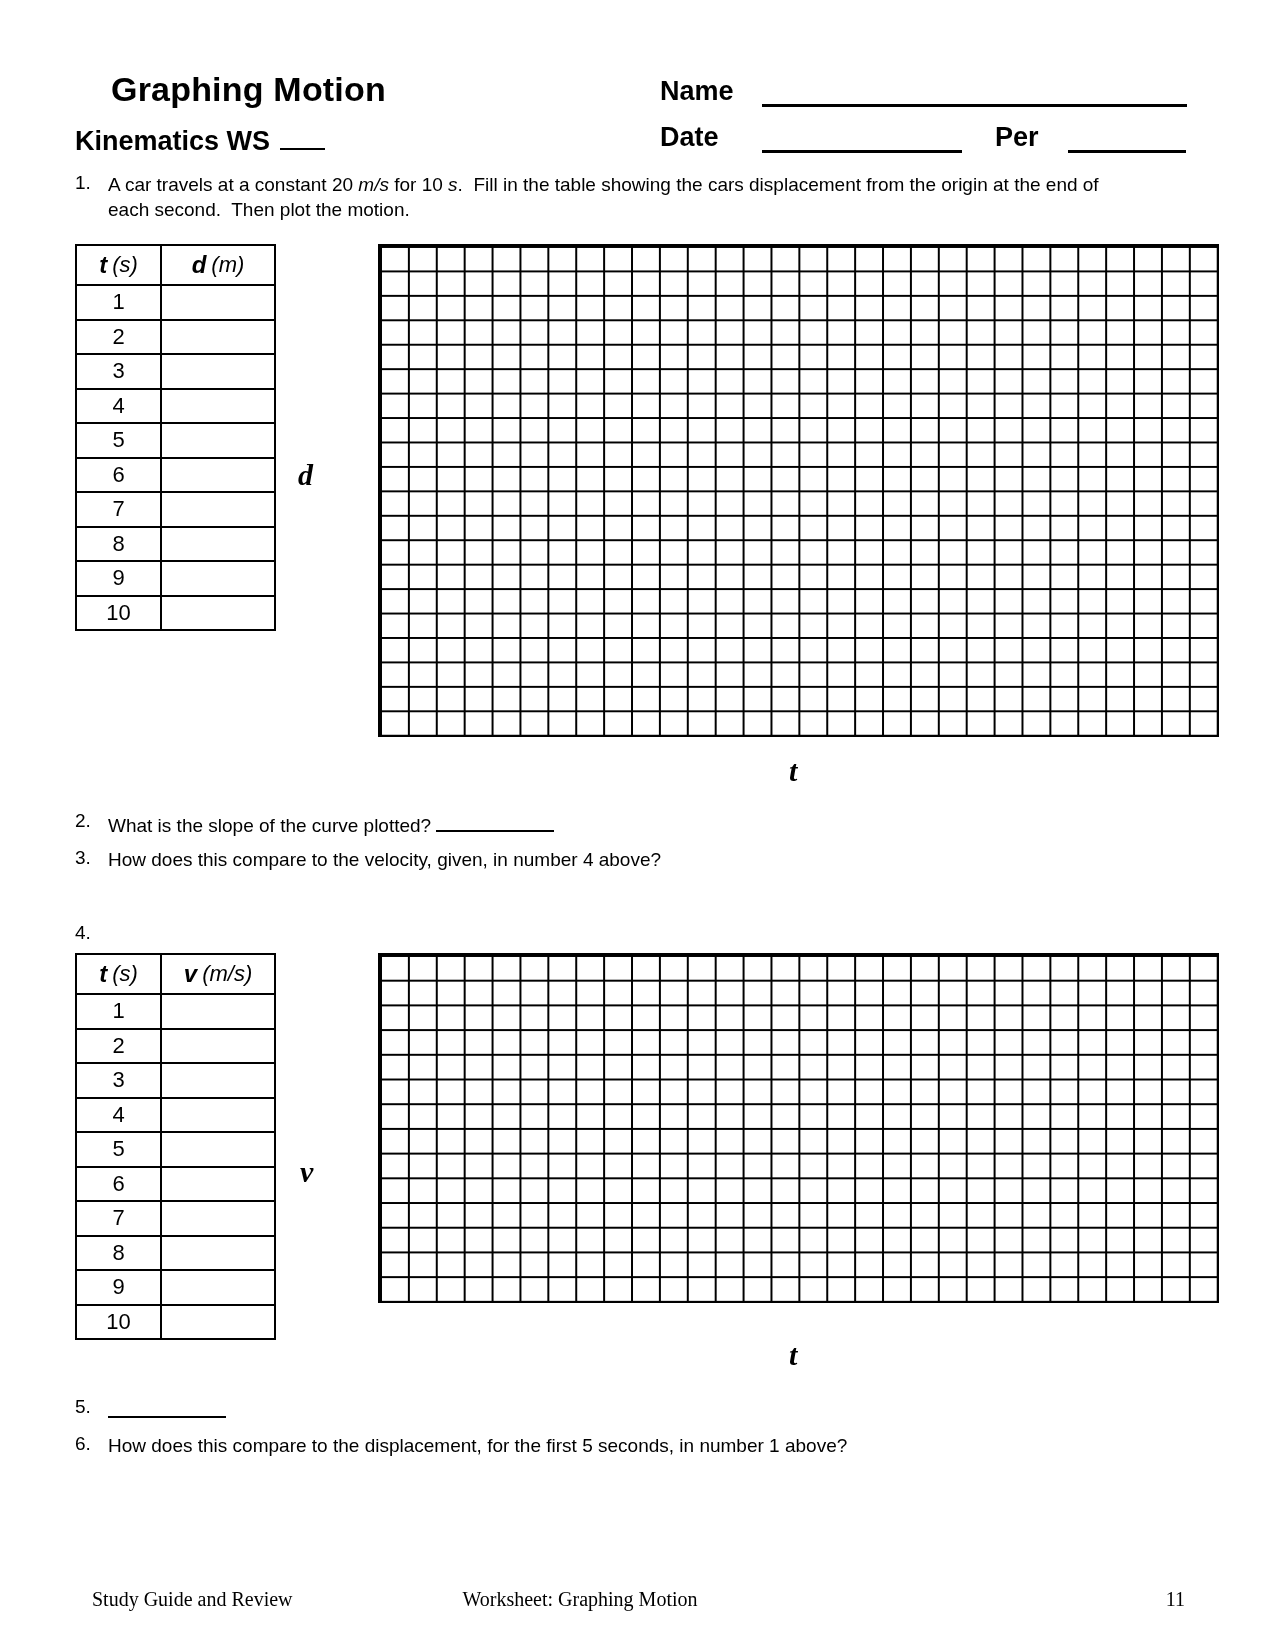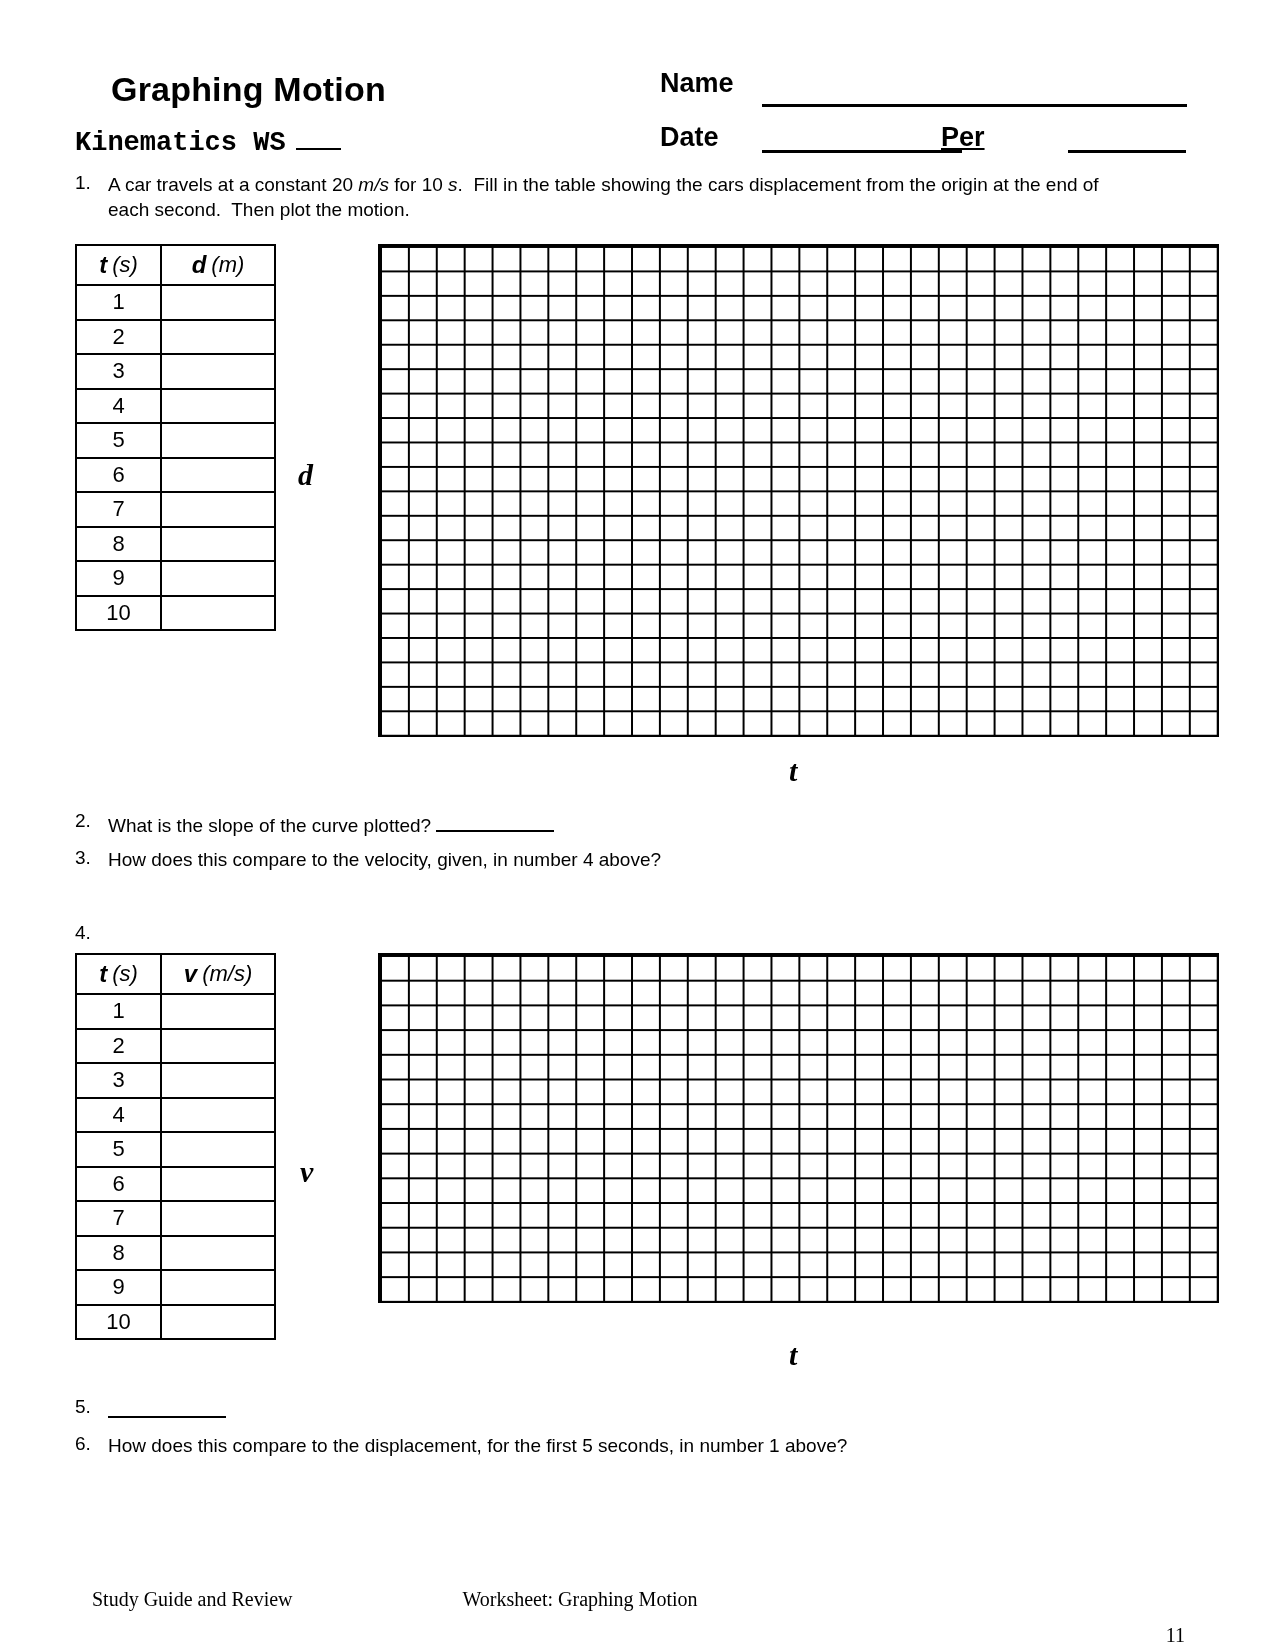--- a/index.html
+++ b/index.html
@@ -34,27 +34,27 @@
       linear-gradient(to bottom,#000 1.5px,transparent 1.5px);
     background-position:0 0;
   }
   .axis{font-family:"Liberation Serif",serif;font-style:italic;font-weight:bold;font-size:30px;}
   .footer{font-family:"Liberation Serif",serif;font-size:20px;}
 </style>
 </head>
 <body>
 
 <div class="abs title" style="left:75px;top:70px;">Graphing Motion</div>
-<div class="abs hlabel" style="left:660px;top:68px;">Name</div>
+<div class="abs hlabel" style="left:660px;top:76px;">Name</div>
 <div class="abs line" style="left:762px;top:104px;width:425px;"></div>
 
-<div class="abs hlabel" style="left:75px;top:120px;font-family:Liberation Mono, monospace;"><span>Kinematics WS</span><span class="blank" style="width:45px;margin-left:10px;"></span></div>
+<div class="abs hlabel" style="left:75px;top:120px;"><span>Kinematics WS</span><span class="blank" style="width:45px;margin-left:10px;"></span></div>
 <div class="abs hlabel" style="left:660px;top:122px;">Date</div>
 <div class="abs line" style="left:762px;top:150px;width:200px;"></div>
-<div class="abs hlabel" style="left:941px;top:122px;text-decoration:underline;">Per</div>
+<div class="abs hlabel" style="left:995px;top:122px;">Per</div>
 <div class="abs line" style="left:1068px;top:150px;width:118px;"></div>
 
 <div class="abs qrow" style="left:75px;top:172px;width:1115px;">
   <span class="qnum">1.</span>
   <span class="qtext"><span>A car travels at a constant 20 </span><i>m/s</i><span> for 10 </span><i>s</i><span>.  Fill in the table showing the cars displacement from the origin at the end of</span><br><span>each second.  Then plot the motion.</span></span>
 </div>
 
 <div class="wtable" style="left:75px;top:244px;">
   <div class="thead">
     <div class="hc c1">
@@ -194,13 +194,13 @@
   <span class="qnum">5.</span>
   <span class="qtext"><span class="blank" style="width:118px;"></span></span>
 </div>
 <div class="abs qrow" style="left:75px;top:1433px;width:1115px;">
   <span class="qnum">6.</span>
   <span class="qtext">How does this compare to the displacement, for the first 5 seconds, in number 1 above?</span>
 </div>
 
 <div class="abs footer" style="left:92px;top:1588px;">Study Guide and Review</div>
 <div class="abs footer" style="left:0;top:1588px;width:1160px;text-align:center;">Worksheet: Graphing Motion</div>
-<div class="abs footer" style="top:1588px;right:90px;margin-top:36px;">11</div>
+<div class="abs footer" style="top:1588px;right:90px;">11</div>
 
 </body></html>

